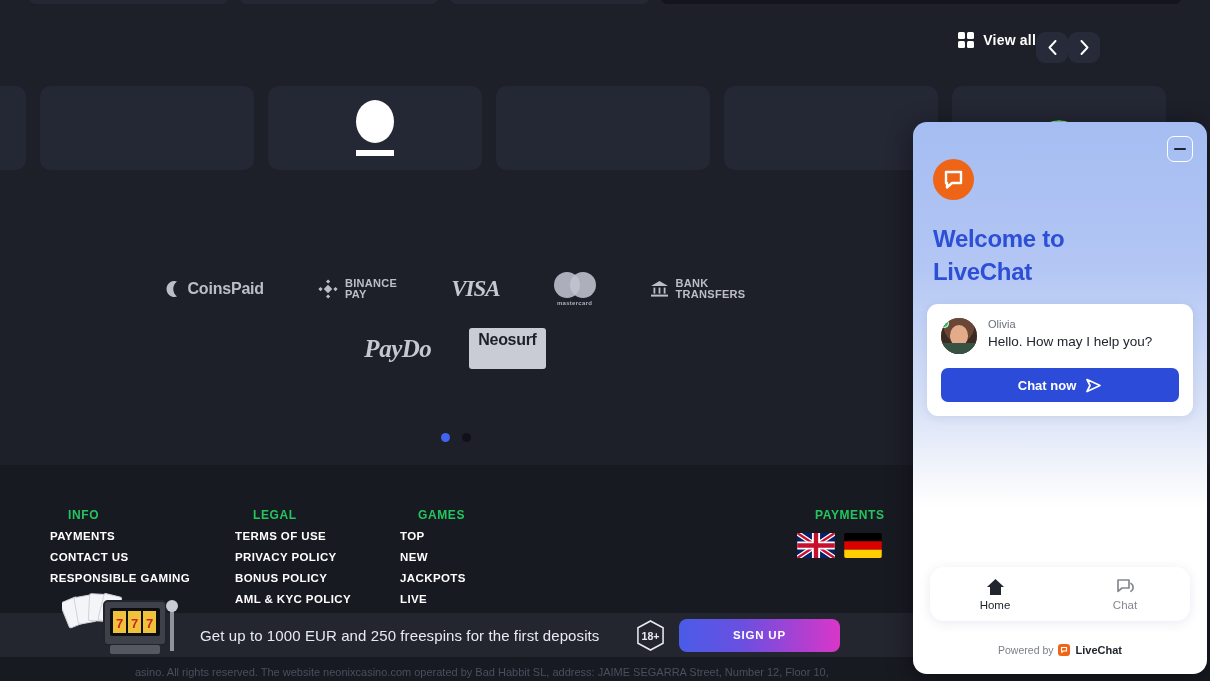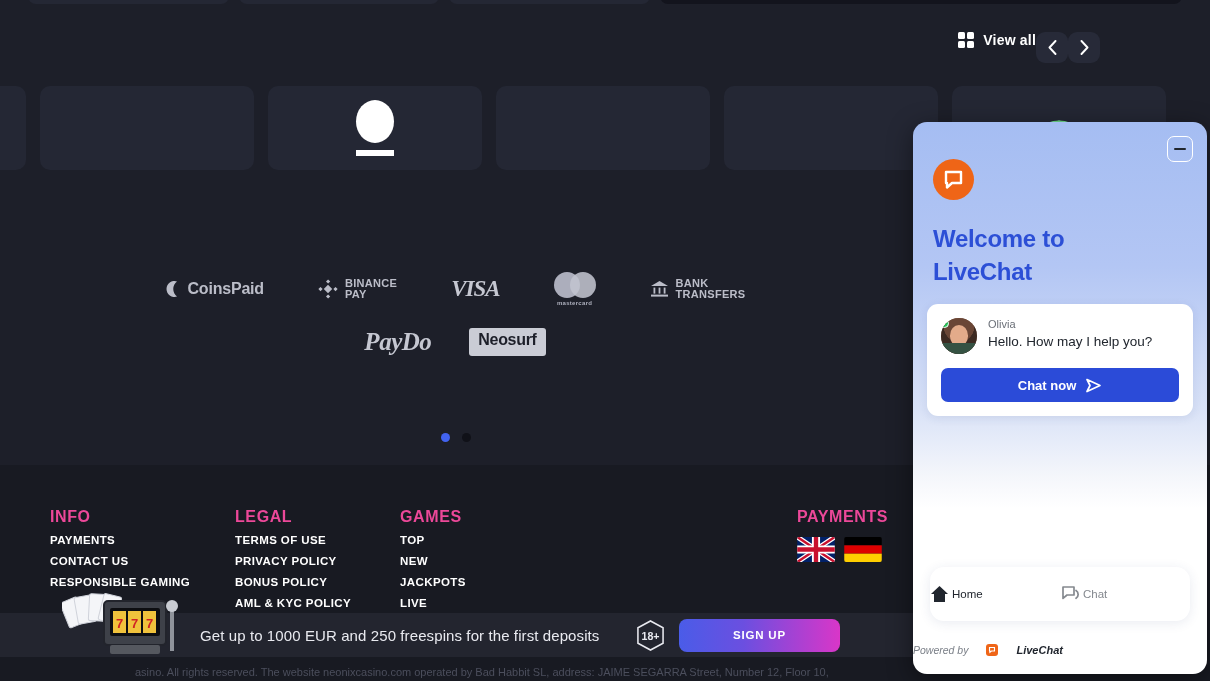--- a/index.html
+++ b/index.html
@@ -47,33 +47,33 @@
   .pay-stack { display: flex; flex-direction: column; line-height: 1.02; }
   .pay-stack span { font-size: 11px; font-weight: 700; letter-spacing: .3px; }
   .visa-text { font-family: "Liberation Serif", serif; font-style: italic; font-weight: 700; font-size: 23px; letter-spacing: -1px; color: #d4d6e0; }
   .mc { display: flex; flex-direction: column; align-items: center; gap: 2px; }
   .mc-circles { position: relative; width: 42px; height: 26px; }
   .mc-circles i { position: absolute; top: 0; width: 26px; height: 26px; border-radius: 50%; background: #b9bbc9; }
   .mc-circles i:nth-child(1) { left: 0; }
   .mc-circles i:nth-child(2) { right: 0; background: #cfd1dd; mix-blend-mode: normal; opacity: .88; }
   .mc-label { font-size: 6px; letter-spacing: .3px; color: #b9bbc9; font-weight: 700; }
   .paydo { font-family: "Liberation Serif", serif; font-style: italic; font-weight: 700; font-size: 25px; color: #d4d6e0; letter-spacing: -.5px; }
-  .neosurf { background: #d9dbe4; color: #1d1f29; font-weight: 800; font-size: 16px; padding: 3px 9px 7px; border-radius: 3px; letter-spacing: -.3px; }
+  .neosurf { background: #d9dbe4; color: #1d1f29; font-weight: 800; font-size: 16px; padding: 3px 9px 20px; border-radius: 3px; letter-spacing: -.3px; }
 
   
   .dots { position: absolute; top: 433px; left: 441px; display: flex; gap: 12px; }
   .dot { width: 9px; height: 9px; border-radius: 50%; background: #101118; cursor: pointer; }
   .dot.active { background: #4263f0; }
 
   
   .footer { position: absolute; top: 465px; left: 0; width: 1210px; height: 216px; background: #181a22; }
   .footcols { position: absolute; top: 43px; left: 50px; display: flex; }
   .fcol { width: 185px; }
   .fcol.legal { width: 165px; }
-  .fcol-title { color: #ec4899; font-size: 16px; font-weight: 700; letter-spacing: .6px; margin-bottom: 8px; }
+  .fcol-title { color: #22c55e; font-size: 12px; font-weight: 700; letter-spacing: .6px; margin-bottom: 8px; margin-left: 18px; }
   .fcol a { display: block; color: #ffffff; font-size: 11.5px; font-weight: 700; letter-spacing: .4px; text-decoration: none; margin-bottom: 9px; cursor: pointer; }
   .langs { position: absolute; top: 43px; left: 797px; }
   .flagrow { display: flex; gap: 9px; margin-top: 11px; }
   .flag { width: 38px; height: 25px; border-radius: 2px; overflow: hidden; cursor: pointer; display: block; }
 
   
   .promo { position: absolute; left: 0; bottom: 24px; width: 991px; height: 44px; background: #23252f; display: flex; align-items: center; }
   .promo-text { position: absolute; left: 200px; color: #e9eaf0; font-size: 15px; font-weight: 500; letter-spacing: .1px; }
   .age-badge { position: absolute; left: 636px; width: 29px; height: 31px; }
   .signup-btn { position: absolute; left: 679px; width: 161px; height: 33px; border-radius: 8px;
@@ -106,24 +106,24 @@
   .lc-avatar .hair { position: absolute; inset: 0; background: radial-gradient(circle at 50% 24%, #6a4636 0 46%, #3d2a22 47% 100%); }
   .lc-avatar .face { position: absolute; left: 9px; top: 7px; width: 18px; height: 21px; border-radius: 50% 50% 46% 46%; background: #e3ab8a; }
   .lc-avatar .body { position: absolute; left: 0; bottom: 0; width: 36px; height: 11px; background: #355243; }
   .lc-online { position: absolute; left: -1px; top: 1px; width: 9px; height: 9px; border-radius: 50%; background: #24c35b; border: 1.5px solid #ffffff; z-index: 3; }
   .lc-name { color: #6b7078; font-size: 11px; margin-bottom: 3px; }
   .lc-msg { color: #21262e; font-size: 13.5px; line-height: 1.3; }
   .lc-chatbtn { margin-top: 14px; width: 100%; height: 34px; background: #2b4bd8; border: none; border-radius: 7px; color: #ffffff;
                 font-size: 13px; font-weight: 800; display: flex; align-items: center; justify-content: center; gap: 9px; cursor: pointer; }
   .lc-nav { position: absolute; left: 17px; bottom: 53px; width: 260px; height: 54px; background: #ffffff; border-radius: 14px;
             display: flex; align-items: center; box-shadow: 0 2px 12px rgba(40,60,120,.10); }
-  .lc-navitem { flex: 1; display: flex; flex-direction: row; align-items: center; gap: 3px; cursor: pointer; }
+  .lc-navitem { flex: 1; display: flex; flex-direction: column; align-items: center; gap: 3px; cursor: pointer; }
   .lc-navlabel { font-size: 11.5px; color: #21262e; }
   .lc-navitem.inactive .lc-navlabel { color: #85898f; }
-  .lc-powered { position: absolute; left: 0; right: 0; bottom: 18px; display: flex; align-items: center; justify-content: flex-start; gap: 18px; font-style: italic; }
+  .lc-powered { position: absolute; left: 0; right: 0; bottom: 18px; display: flex; align-items: center; justify-content: center; gap: 5px; }
   .lc-powered .pb { color: #7a7f87; font-size: 10.5px; }
   .lc-powered .lcw { color: #21262e; font-size: 11px; font-weight: 800; }
   .lc-powered .sq { width: 12px; height: 12px; border-radius: 3px; background: #ef6517; display: flex; align-items: center; justify-content: center; }
 </style>
 </head>
 <body>
 
 <div class="page">
 
   <div class="top-strip">

